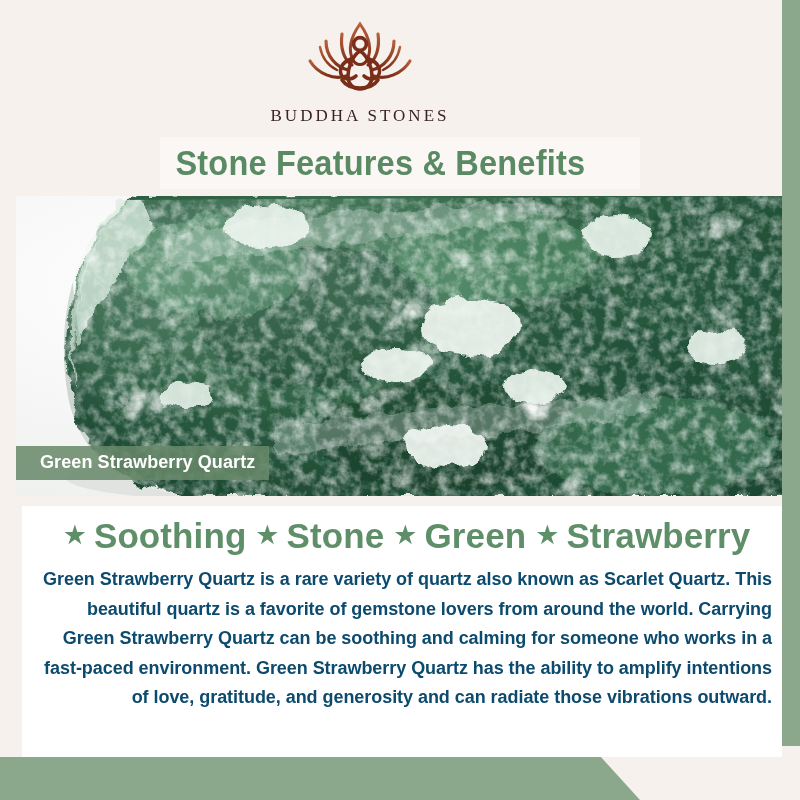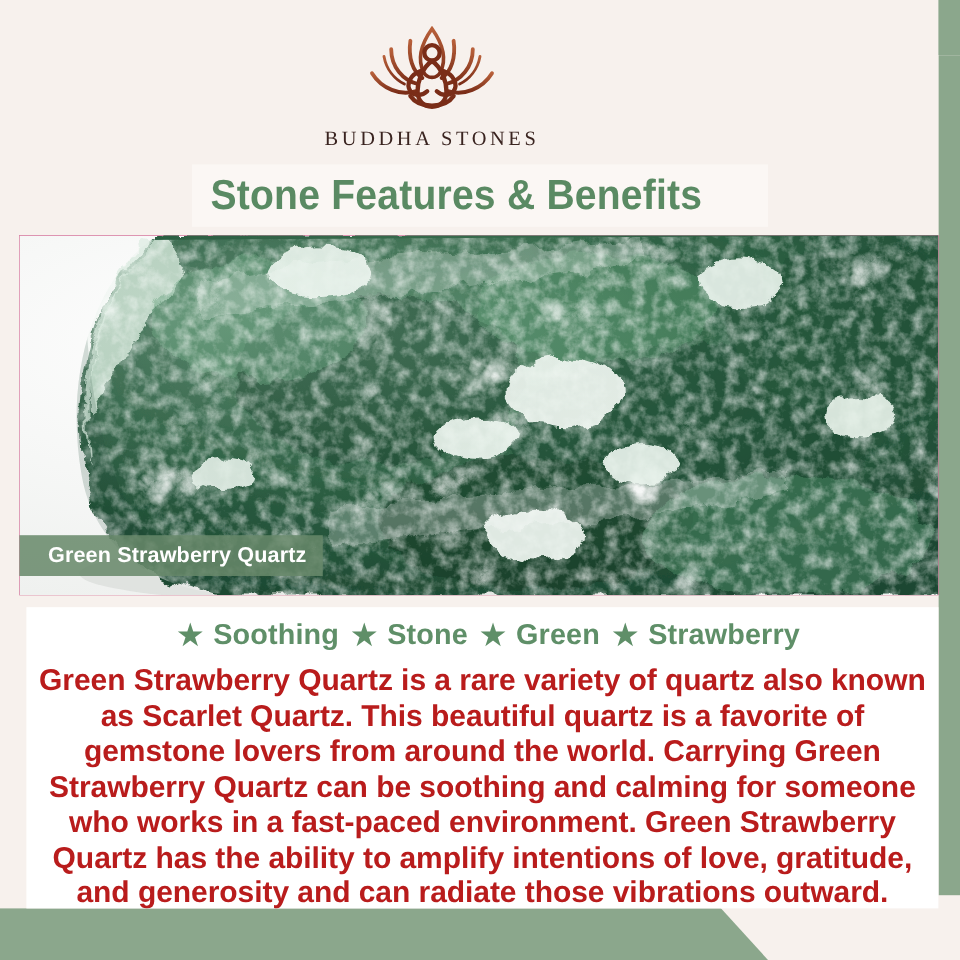--- a/index.html
+++ b/index.html
@@ -109,21 +109,21 @@
     white-space: nowrap;
   }
 
   
   .photo {
     position: absolute;
     left: 16px; top: 196px;
     width: 766px; height: 300px;
     overflow: hidden;
     z-index: 3;
-    background: #be185d;
+    background: #0f766e;
   }
   .photo svg { display: block; }
 
   .photo-caption {
     position: absolute;
     left: 0; bottom: 16px;
     padding: 6px 14px 7px 24px;
     background: rgba(104,136,106,0.86);
     color: #ffffff;
     font-family: "Liberation Sans Narrow", "Liberation Sans", sans-serif;
@@ -158,34 +158,34 @@
   .star {
     color: #5f8f68;
     font-size: 27px;
     line-height: 1;
     margin: 0 7px 0 9px;
     position: relative;
     top: -1px;
   }
   .benefit-label {
     font-family: "Liberation Sans Narrow", "Liberation Sans", sans-serif;
-    font-size: 24px;
+    font-size: 35px;
     font-weight: bold;
     color: #5f8f68;
     letter-spacing: 0.1px;
   }
 
   .body-text {
     margin: 9px 10px 0 10px;
     font-family: "Liberation Sans Narrow", "Liberation Sans", sans-serif;
-    font-size: 25px;
+    font-size: 18px;
     font-weight: bold;
     line-height: 29.5px;
-    color: #b91c1c;
-    text-align: center;
+    color: #0c4a6e;
+    text-align: right;
     letter-spacing: -0.05px;
   }
 </style>
 </head>
 <body>
 
 <div class="poster">
 
   <div class="frame-top"></div>
   <div class="frame-left"></div>

